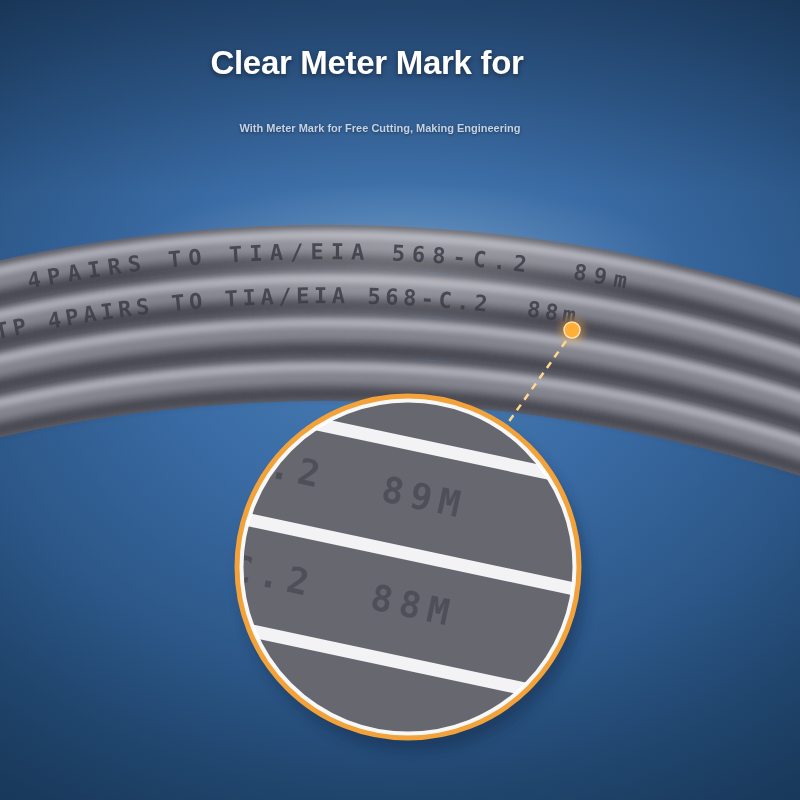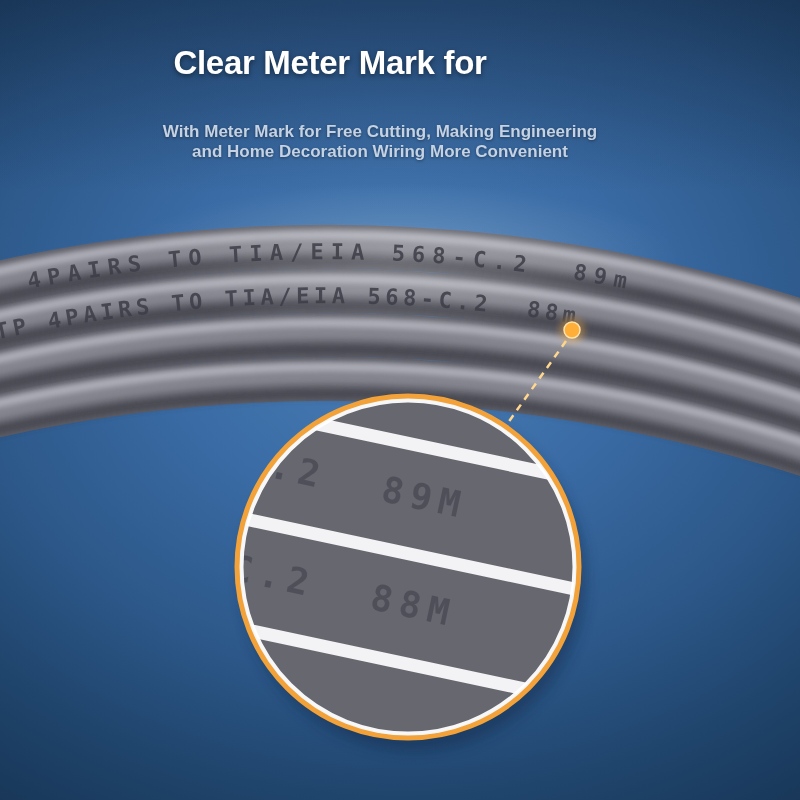--- a/index.html
+++ b/index.html
@@ -14,24 +14,25 @@
       linear-gradient(180deg, rgba(10,25,45,.38) 0%, rgba(10,25,45,0) 24%),
       radial-gradient(ellipse 100% 82% at 50% 40%,
         var(--background-center,#4b80b7) 0%, #3a6ba4 30%, #2c5788 55%,
         #1e4268 76%, var(--background-edge,#142e4c) 100%);
   }
   .title-block {
     position:absolute; top:46px; left:0; width:660px; text-align:center;
     color:var(--title-text,#ffffff); font-weight:bold; font-size:33px;
     line-height:1.06; letter-spacing:-0.3px;
     text-shadow:0 2px 5px rgba(0,0,0,.45);
+    padding-left:37px;
   }
   .subtitle-block {
     position:absolute; top:122px; left:0; width:760px; text-align:center;
-    color:var(--subtitle-text,#c4d2e3); font-weight:bold; font-size:17px;
+    color:var(--subtitle-text,#c4d2e3); font-weight:bold; font-size:11px;
     line-height:1.2; text-shadow:0 1px 3px rgba(0,0,0,.4);
   }
   svg.art { position:absolute; left:0; top:0; }
 
   .cable-base   { fill:none; stroke:var(--cable-gray,#60606a); stroke-width:44; }
   .cable-shadowline { fill:none; stroke:#34343d; stroke-width:9;  opacity:.55; filter:url(#b3); }
   .cable-mid    { fill:none; stroke:#8b8b95; stroke-width:22; opacity:.85; filter:url(#b3); }
   .cable-sheenline  { fill:none; stroke:#c2c3cc; stroke-width:7;  opacity:.8;  filter:url(#b3); }
 
   .print {
@@ -152,16 +153,15 @@
       <circle cx="408" cy="567" r="167" fill="none" stroke="#ffffff" stroke-width="5" opacity=".95"></circle>
       <circle cx="408" cy="567" r="171" class="lens-rim" stroke-width="5"></circle>
     </g>
   </svg>
 
   <div class="title-block">
     <div>Clear Meter Mark for</div>
   </div>
   <div class="subtitle-block">
     <div>With Meter Mark for Free Cutting, Making Engineering</div>
-    <div>and Home Decoration Wiring More Convenient</div>
   </div>
 
 </div>
 
 </body></html>

